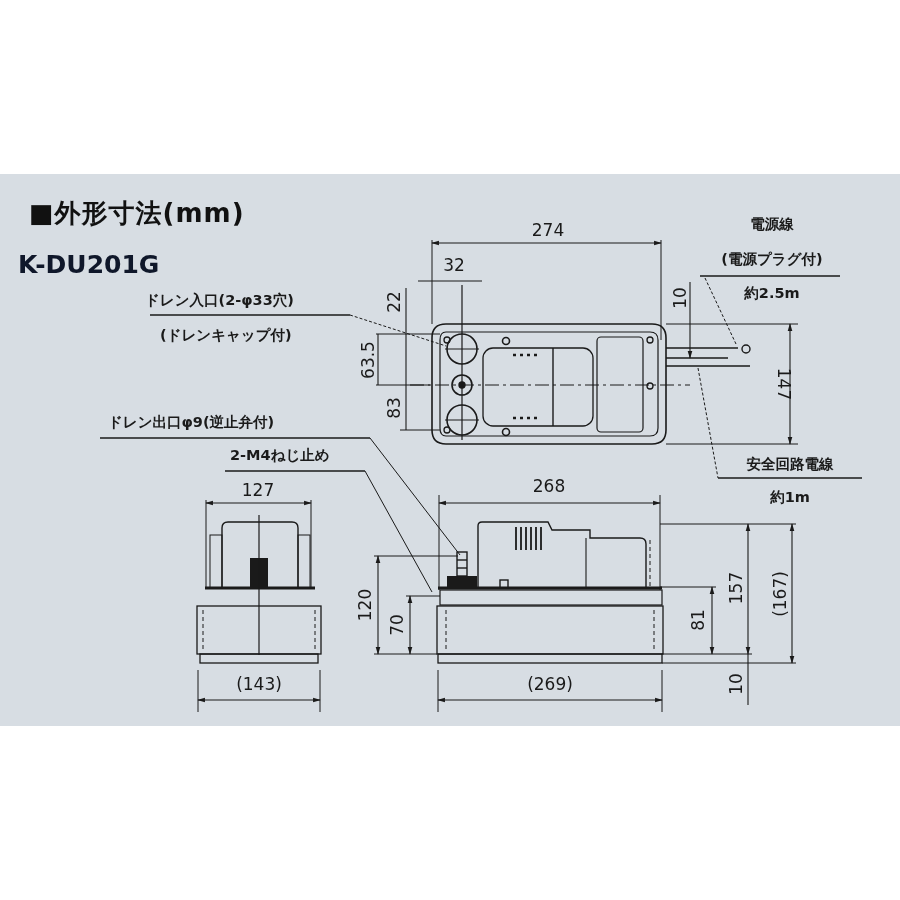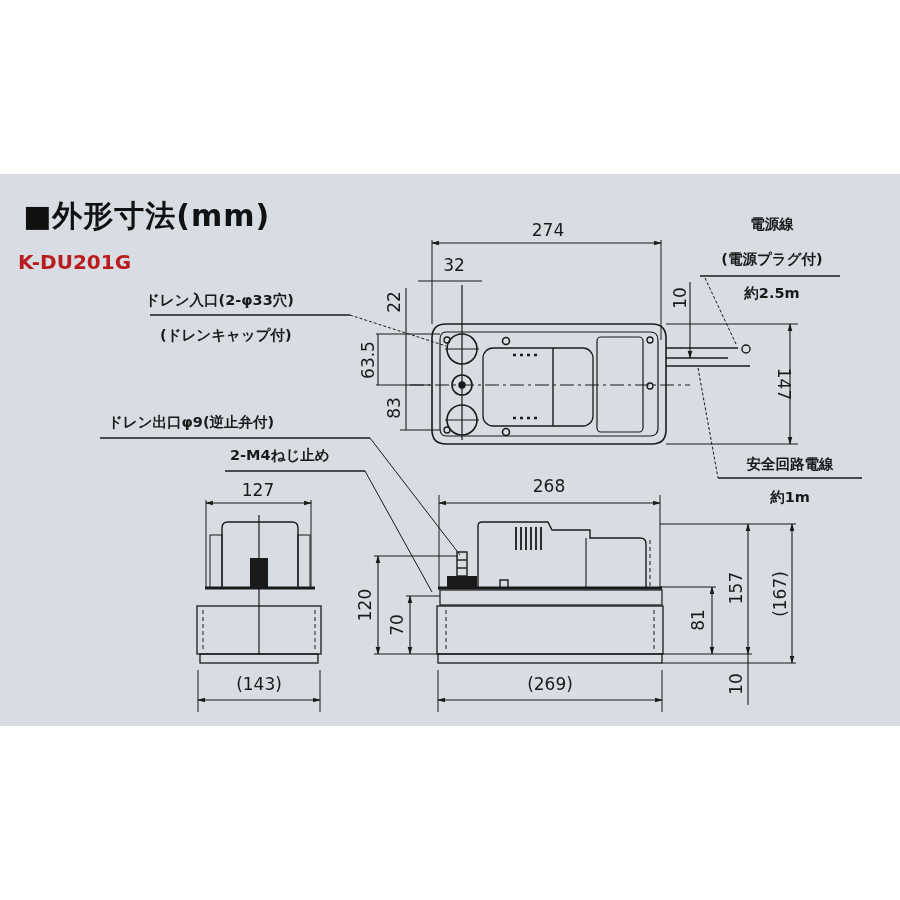--- a/index.html
+++ b/index.html
@@ -1,20 +1,20 @@
 <!DOCTYPE html>
 <html><head>
 <meta charset="utf-8">
 <style>
   html, body { margin: 0; padding: 0; }
   body { width: 900px; height: 900px; background: #ffffff; position: relative; overflow: hidden;
          font-family: "DejaVu Sans", "Liberation Sans", sans-serif; }
   .panel { position: absolute; left: 0; top: 174px; width: 900px; height: 552px; background: #d7dde3; }
-  .title { position: absolute; left: 23px; top: 196px; font-size: 30px; font-weight: bold; color: #111; letter-spacing: 1px; }
-  .model { position: absolute; left: 18px; top: 250px; font-size: 20px; font-weight: bold; color: #b91c1c; }
+  .title { position: absolute; left: 29px; top: 196px; font-size: 26px; font-weight: bold; color: #111; letter-spacing: 1px; }
+  .model { position: absolute; left: 18px; top: 250px; font-size: 25px; font-weight: bold; color: #0f172a; }
   svg { position: absolute; left: 0; top: 0; }
   svg text { font-family: "DejaVu Sans", "Liberation Sans", sans-serif; fill: #1a1a1a; }
   .lbl { font-size: 14.5px; font-weight: bold; }
   .dim { font-size: 17px; }
 </style>
 </head>
 <body>
 
 <div class="panel"></div>
 <div class="title">■外形寸法(mm)</div>

